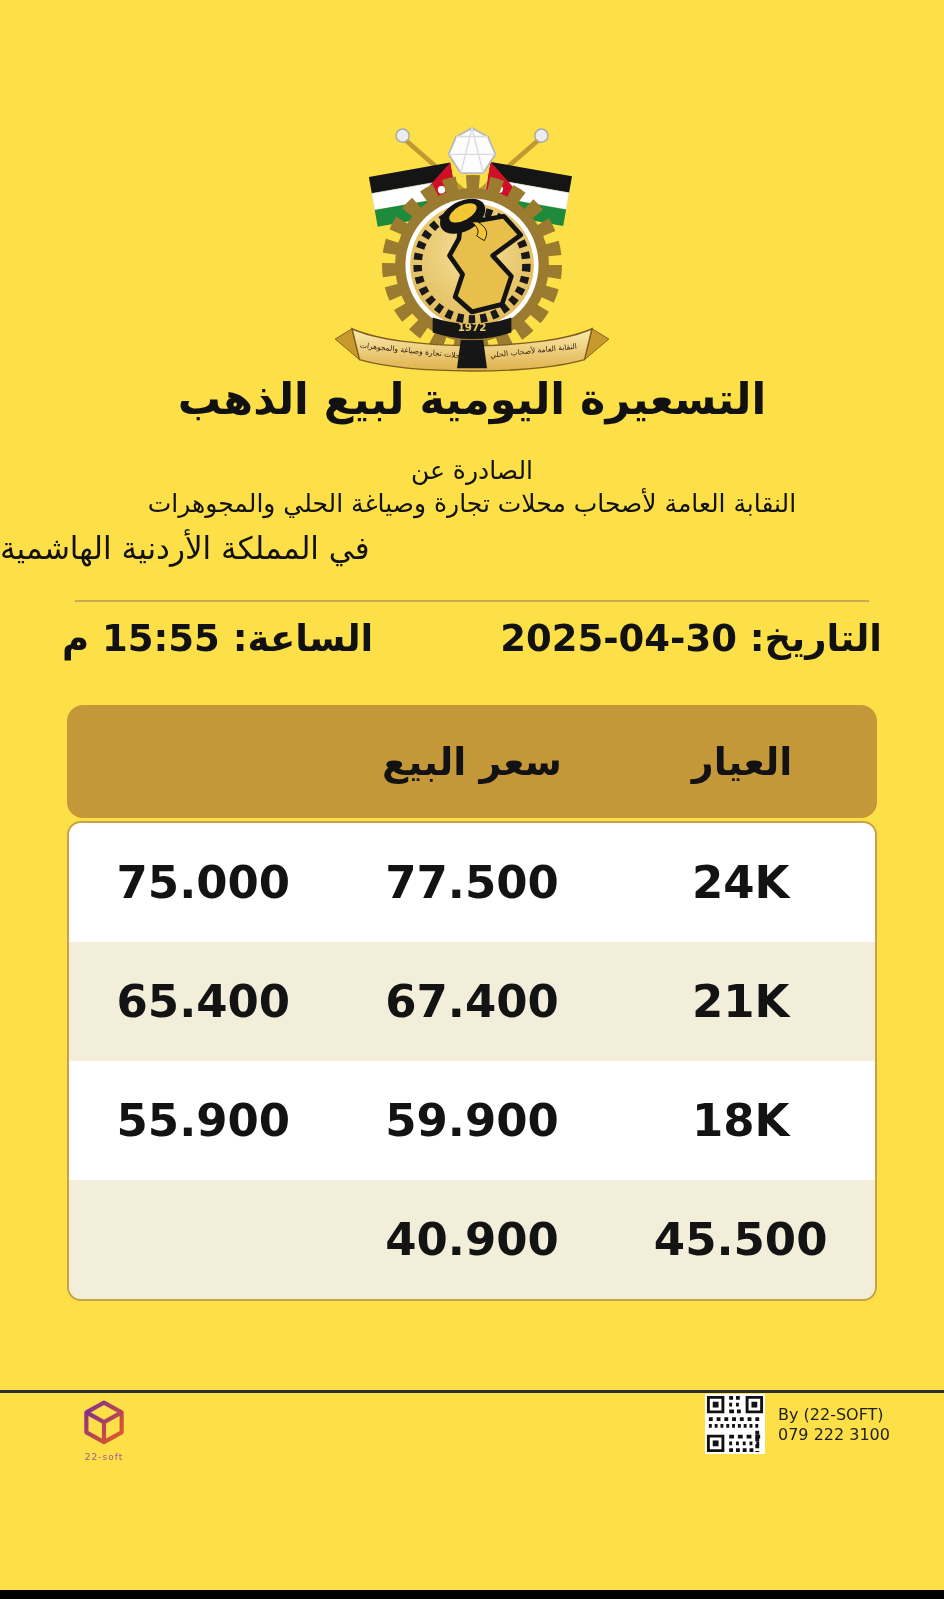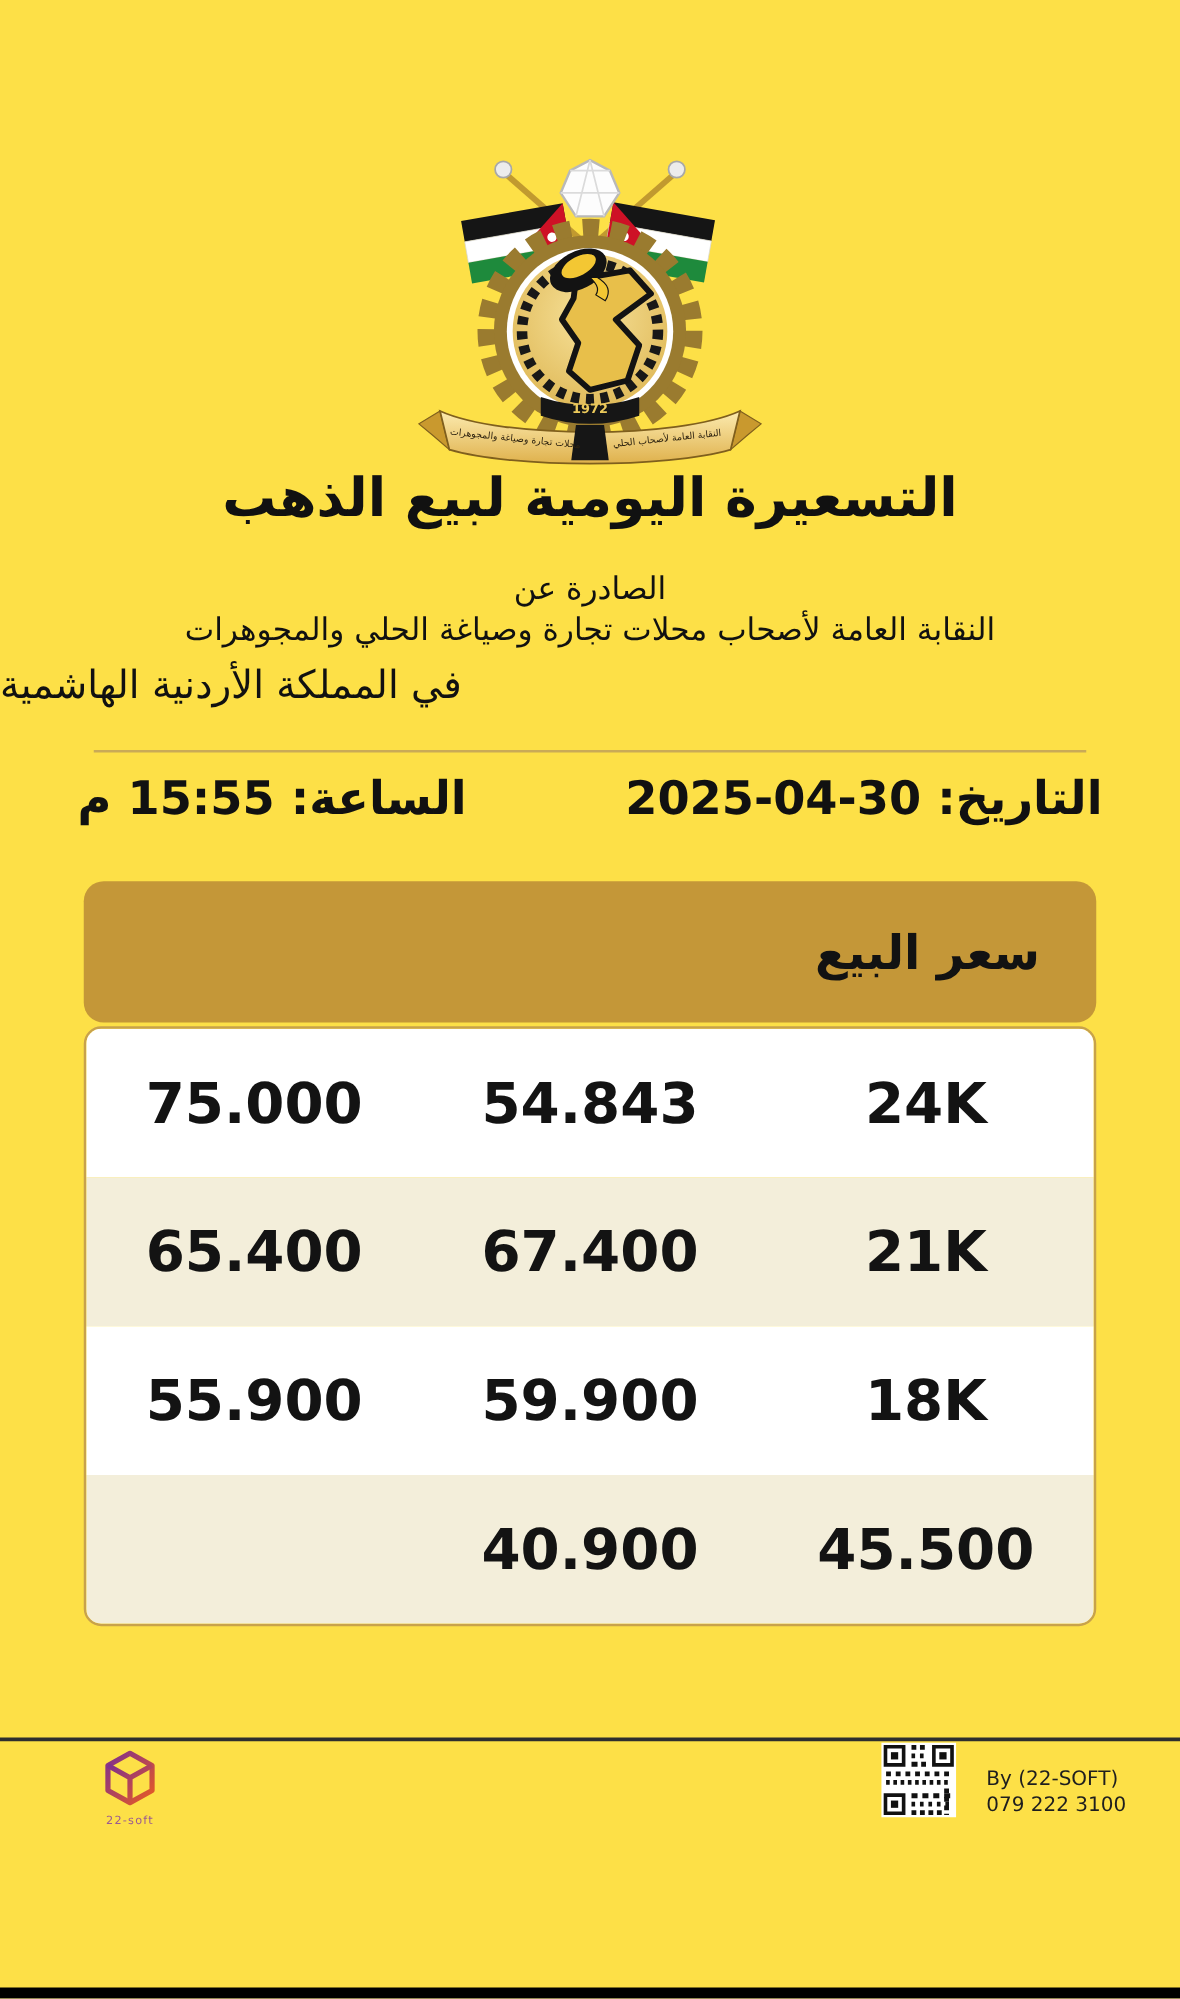--- a/index.html
+++ b/index.html
@@ -36,21 +36,21 @@
 
   
   .note-box { position:absolute; top:1317px; left:50%; transform:translateX(-50%);
               border:2px solid #1d1d1d; border-radius:10px; padding:5px 20px 8px;
               direction:rtl; font-size:25px; white-space:nowrap; background:#fff; }
   .bottom-rule { position:absolute; top:1390px; left:0; width:944px; height:3px; background:#2e2e2e; }
 
   .soft-logo { position:absolute; top:1398px; left:74px; width:60px; text-align:center; }
   .soft-logo .soft-name { display:block; margin-top:-2px; font-size:9px; color:#9a5a92; letter-spacing:1px; }
 
-  .qr-area { position:absolute; top:1394px; left:705px; display:flex; align-items:flex-end; gap:24px; }
+  .qr-area { position:absolute; top:1394px; left:705px; display:flex; align-items:center; gap:13px; }
   .brand-text { text-align:left; direction:ltr; font-size:16px; line-height:1.28; color:#1e1e1e; padding-top:2px; }
 
   .bottom-bar { position:absolute; bottom:0; left:0; width:944px; height:9px; background:#000; }
 </style>
 </head>
 <body>
 
 <div class="page">
 
   <div class="emblem">
@@ -135,26 +135,27 @@
 
   <div class="gold-divider"></div>
 
   <div class="datetime-row">
     <span>التاريخ: 30-04-2025</span>
     <span>الساعة: 15:55 م</span>
   </div>
 
   <div class="price-table">
     <div class="thead">
+      <div>العيار</div>
       <div>سعر البيع</div>
     </div>
     <div class="tbody">
       <div class="trow white">
         <div class="cell">24K</div>
-        <div class="cell">54.843</div>
+        <div class="cell">77.500</div>
         <div class="cell">75.000</div>
       </div>
       <div class="trow beige">
         <div class="cell">21K</div>
         <div class="cell">67.400</div>
         <div class="cell">65.400</div>
       </div>
       <div class="trow white">
         <div class="cell">18K</div>
         <div class="cell">59.900</div>

